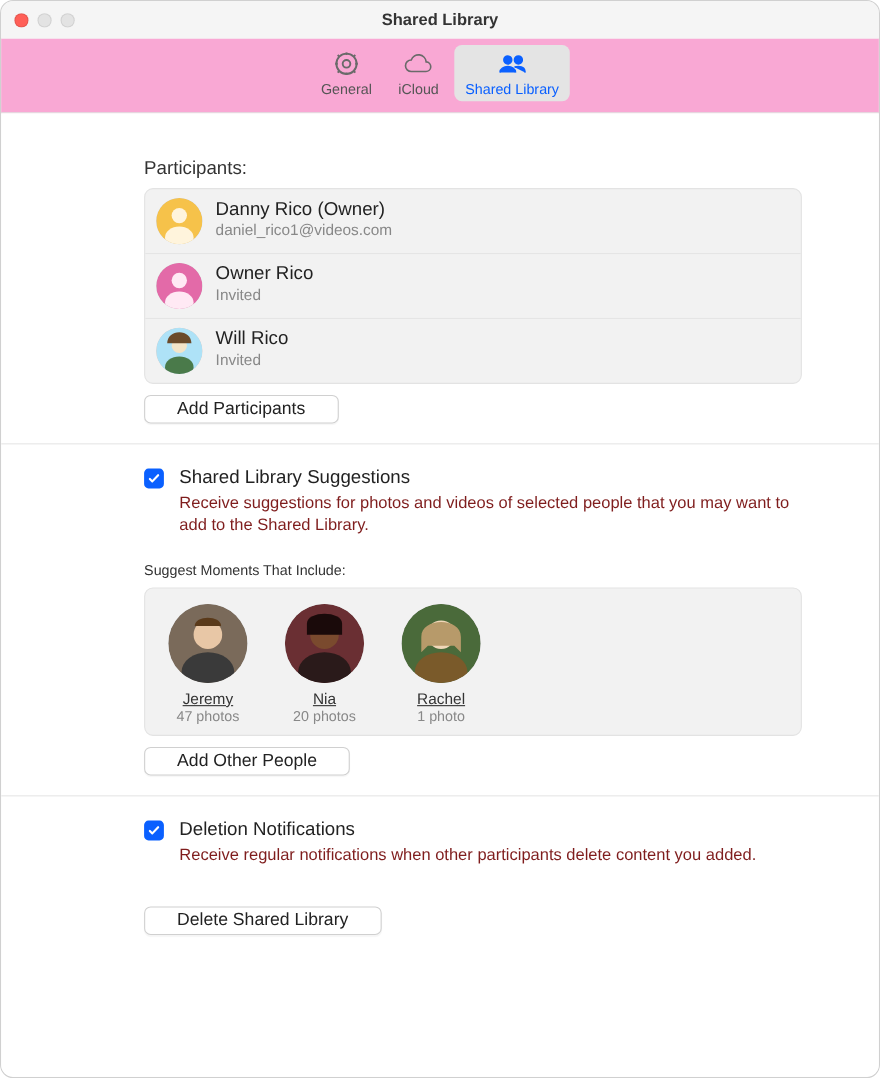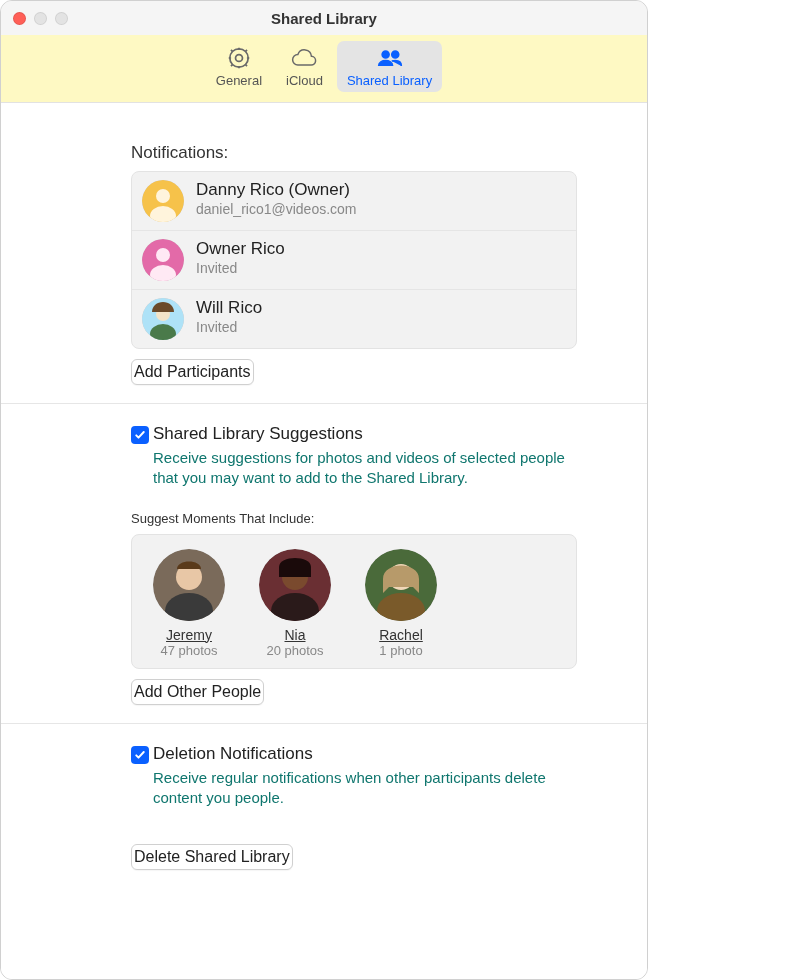--- a/index.html
+++ b/index.html
@@ -4,21 +4,21 @@
   <style>
     * { box-sizing: border-box; margin: 0; padding: 0; }
     body {
       font-family: -apple-system, BlinkMacSystemFont, "Helvetica Neue", sans-serif;
       background: #fff;
       width: 804px;
       height: 980px;
       overflow: hidden;
     }
     .window {
-      width: 648px;
+      width: 800px;
       height: 980px;
       border: 1px solid #d0d0d0;
       border-radius: 12px;
       background: #f5f5f5;
       display: flex;
       flex-direction: column;
       overflow: hidden;
     }
     .titlebar {
       height: 34px;
@@ -43,21 +43,21 @@
       font-size: 15px;
       font-weight: 600;
       color: #333;
     }
     .toolbar {
       display: flex;
       justify-content: center;
       gap: 4px;
       padding: 6px 0 10px;
       border-bottom: 1px solid #e2e2e2;
-      background: #fef9c3;
+      background: #f9a8d4;
     }
     .tabbtn {
       display: flex;
       flex-direction: column;
       align-items: center;
       gap: 2px;
       padding: 4px 10px 4px;
       border-radius: 7px;
       cursor: pointer;
       color: #555;
@@ -109,47 +109,47 @@
       background: #ccc;
       display: flex; align-items: center; justify-content: center;
       overflow: hidden;
       flex-shrink: 0;
     }
     .pname { font-size: 17px; color: #222; }
     .psub  { font-size: 14px; color: #888; margin-top: 1px; }
     .push-btn {
       display: inline-block;
       margin-top: 10px;
-      padding: 3px 2px;
+      padding: 3px 29px;
       font-size: 16px;
       background: #fff;
       border: 1px solid #d0d0d0;
       border-radius: 6px;
       box-shadow: 0 1px 1px rgba(0,0,0,0.04);
       cursor: pointer;
       color: #222;
     }
     .chkrow {
       display: flex;
       align-items: flex-start;
-      gap: 4px;
+      gap: 14px;
     }
     .chk {
       width: 18px; height: 18px; border-radius: 4px;
       background: #0a60ff;
       display: flex; align-items: center; justify-content: center;
       flex-shrink: 0;
       margin-top: 2px;
       cursor: pointer;
     }
     .chk svg { width: 12px; height: 12px; }
     .chk-label { font-size: 17px; color: #222; }
     .chk-desc {
       font-size: 15px;
-      color: #0f766e;
+      color: #7f1d1d;
       margin-top: 4px;
       line-height: 1.35;
     }
     .sub-h {
       font-size: 13px;
       color: #333;
       margin: 22px 0 8px;
     }
     .peoplebox {
       background: #f2f2f2;
@@ -218,21 +218,21 @@
           <path d="M18 15.5c1.2-.4 2.5-.5 4-.5 4 0 7 2 7 6"></path>
         </svg>
       </span>
       <span>Shared Library</span>
     </div>
   </div>
 
   <div class="content">
 
     <div class="section">
-      <div class="label-h">Notifications:</div>
+      <div class="label-h">Participants:</div>
       <div class="partlist">
         <div class="prow">
           <div class="avatar">
             <svg width="42" height="42" viewBox="0 0 42 42">
                 <circle cx="21" cy="21" r="21" fill="#f6c24a"></circle>
                 <circle cx="21" cy="16" r="7" fill="#fff4dc"></circle>
                 <ellipse cx="21" cy="36" rx="13" ry="10" fill="#fff4dc"></ellipse>
               </svg>
           </div>
           <div>
@@ -328,21 +328,21 @@
 
     <div class="section">
       <div class="chkrow">
         <div class="chk">
           <svg viewBox="0 0 16 16" fill="none" stroke="#fff" stroke-width="2.6" stroke-linecap="round" stroke-linejoin="round">
               <path d="M3 8.5l3 3 7-7.5"></path>
             </svg>
         </div>
         <div>
           <div class="chk-label">Deletion Notifications</div>
-          <div class="chk-desc">Receive regular notifications when other participants delete content you people.</div>
+          <div class="chk-desc">Receive regular notifications when other participants delete content you added.</div>
         </div>
       </div>
       <div style="height:26px"></div>
       <button class="push-btn">Delete Shared Library</button>
     </div>
 
   </div>
 </div>
 
 </body></html>

